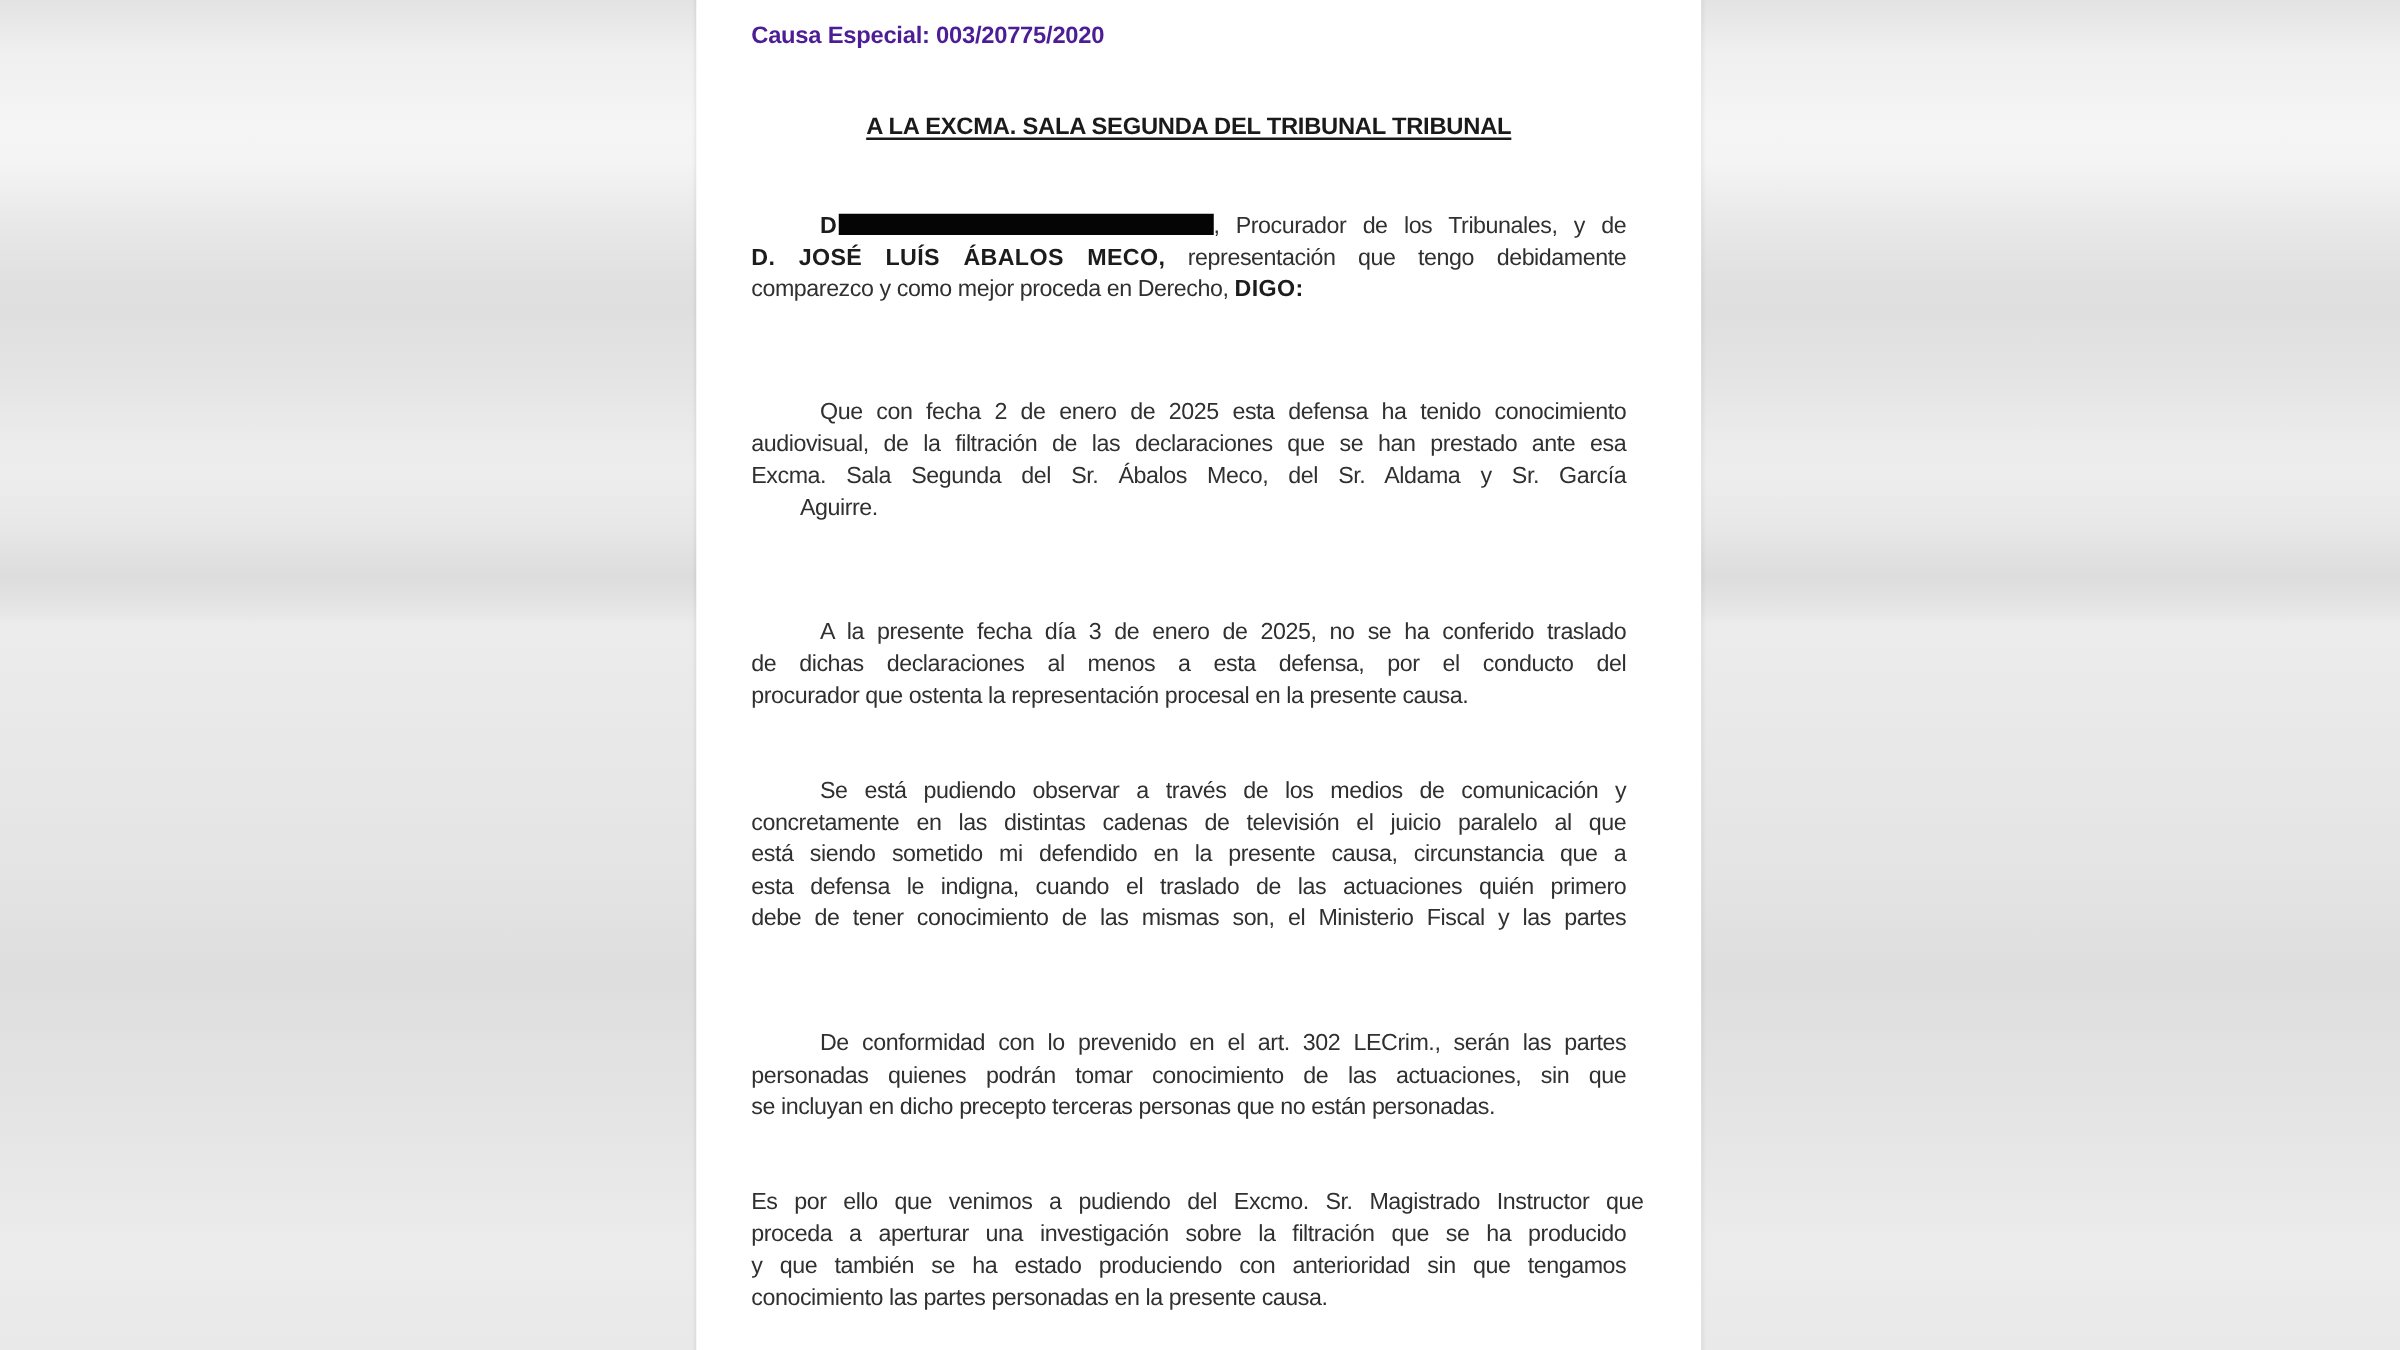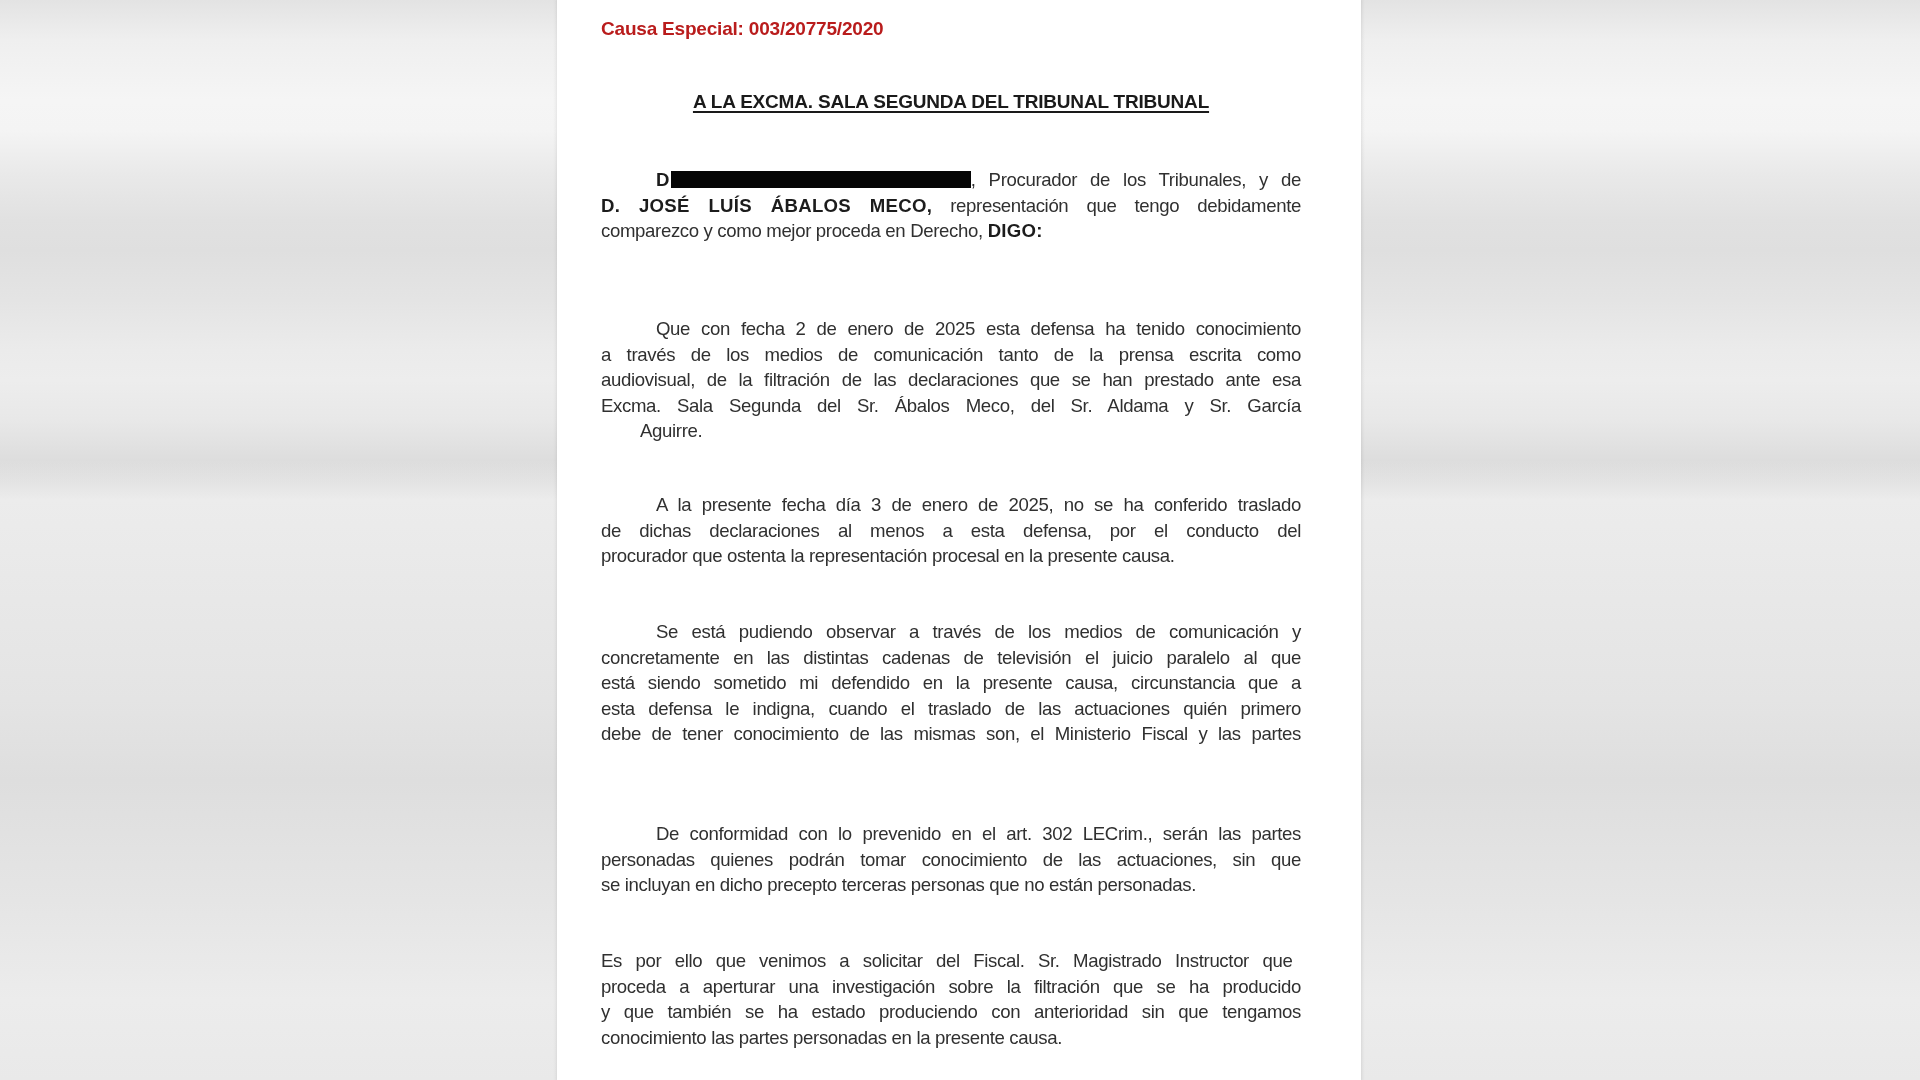--- a/index.html
+++ b/index.html
@@ -70,21 +70,21 @@
     width: 700px;
     z-index: 3;
     color: #2b2b2b;
   }
   .case-ref {
     position: absolute;
     left: 0;
     top: 18px;
     font-size: 19px;
     font-weight: bold;
-    color: #b91c1c;
+    color: #4c1d95;
     white-space: nowrap;
     letter-spacing: -0.2px;
   }
   .title {
     position: absolute;
     left: 0;
     width: 700px;
     top: 91px;
     text-align: center;
     font-size: 19px;
@@ -140,21 +140,20 @@
   </div>
 
   <div class="para" style="top:167px;">
     <span class="line" style="display: block;"><span style="display: inline-block; white-space: nowrap; word-spacing: 8.22135px;"><span class="indent"></span><span class="bold">D</span><span class="redaction"></span><span>, Procurador de los Tribunales, y de</span></span></span>
     <span class="line" style="display: block;"><span style="display: inline-block; white-space: nowrap; word-spacing: 13.2539px;"><span class="bold">D. JOSÉ LUÍS ÁBALOS MECO,</span><span> representación que tengo debidamente</span></span></span>
     <span class="line last" style="display: block;"><span style="display: inline-block; white-space: nowrap;"><span>comparezco y como mejor proceda en Derecho, </span><span class="bold">DIGO:</span></span></span>
   </div>
 
   <div class="para" style="top:316px;">
     <span class="line" style="display: block;"><span style="display: inline-block; white-space: nowrap; word-spacing: 6.11328px;"><span class="indent"></span><span>Que con fecha 2 de enero de 2025 esta defensa ha tenido conocimiento</span></span></span>
-    <span class="line" style="display: block;"><span style="display: inline-block; white-space: nowrap; word-spacing: 10.7643px;">a través de los medios de comunicación tanto de la prensa escrita como</span></span>
     <span class="line" style="display: block;"><span style="display: inline-block; white-space: nowrap; word-spacing: 6.97266px;">audiovisual, de la filtración de las declaraciones que se han prestado ante esa</span></span>
     <span class="line" style="display: block;"><span style="display: inline-block; white-space: nowrap; word-spacing: 11.3099px;">Excma. Sala Segunda del Sr. Ábalos Meco, del Sr. Aldama y Sr. García</span></span>
     <span class="line last" style="display: block; margin-left: 39px;"><span style="display: inline-block; white-space: nowrap;">Aguirre.</span></span>
   </div>
 
   <div class="para" style="top:492px;">
     <span class="line" style="display: block;"><span style="display: inline-block; white-space: nowrap; word-spacing: 5.61049px;"><span class="indent"></span><span>A la presente fecha día 3 de enero de 2025, no se ha conferido traslado</span></span></span>
     <span class="line" style="display: block;"><span style="display: inline-block; white-space: nowrap; word-spacing: 13.5526px;">de dichas declaraciones al menos a esta defensa, por el conducto del</span></span>
     <span class="line last" style="display: block;"><span style="display: inline-block; white-space: nowrap;">procurador que ostenta la representación procesal en la presente causa.</span></span>
   </div>
@@ -167,19 +166,19 @@
     <span class="line" style="display: block;"><span style="display: inline-block; white-space: nowrap; word-spacing: 5.8101px;">debe de tener conocimiento de las mismas son, el Ministerio Fiscal y las partes</span></span>
   </div>
 
   <div class="para" style="top:821px;">
     <span class="line" style="display: block;"><span style="display: inline-block; white-space: nowrap; word-spacing: 5.72396px;"><span class="indent"></span><span>De conformidad con lo prevenido en el art. 302 LECrim., serán las partes</span></span></span>
     <span class="line" style="display: block;"><span style="display: inline-block; white-space: nowrap; word-spacing: 10.8628px;">personadas quienes podrán tomar conocimiento de las actuaciones, sin que</span></span>
     <span class="line last" style="display: block;"><span style="display: inline-block; white-space: nowrap;">se incluyan en dicho precepto terceras personas que no están personadas.</span></span>
   </div>
 
   <div class="para" style="top:948px;">
-    <span class="line" style="display: block;"><span style="display: inline-block; white-space: nowrap; word-spacing: 8.61849px;">Es por ello que venimos a solicitar del Fiscal. Sr. Magistrado Instructor que</span></span>
+    <span class="line" style="display: block;"><span style="display: inline-block; white-space: nowrap; word-spacing: 8.61849px;">Es por ello que venimos a pudiendo del Excmo. Sr. Magistrado Instructor que</span></span>
     <span class="line" style="display: block;"><span style="display: inline-block; white-space: nowrap; word-spacing: 8.67188px;">proceda a aperturar una investigación sobre la filtración que se ha producido</span></span>
     <span class="line" style="display: block;"><span style="display: inline-block; white-space: nowrap; word-spacing: 8.98011px;">y que también se ha estado produciendo con anterioridad sin que tengamos</span></span>
     <span class="line last" style="display: block;"><span style="display: inline-block; white-space: nowrap;">conocimiento las partes personadas en la presente causa.</span></span>
   </div>
 
 </div>
 
 </body></html>

